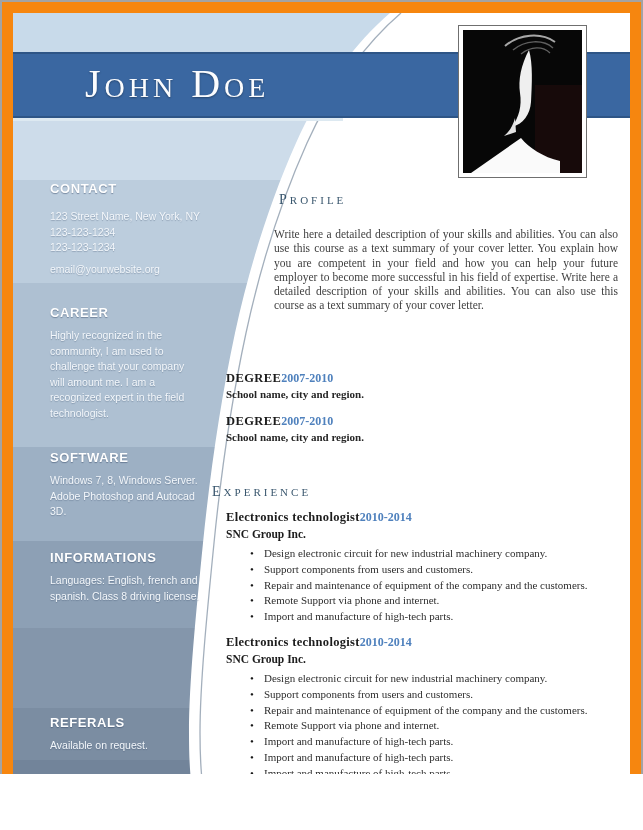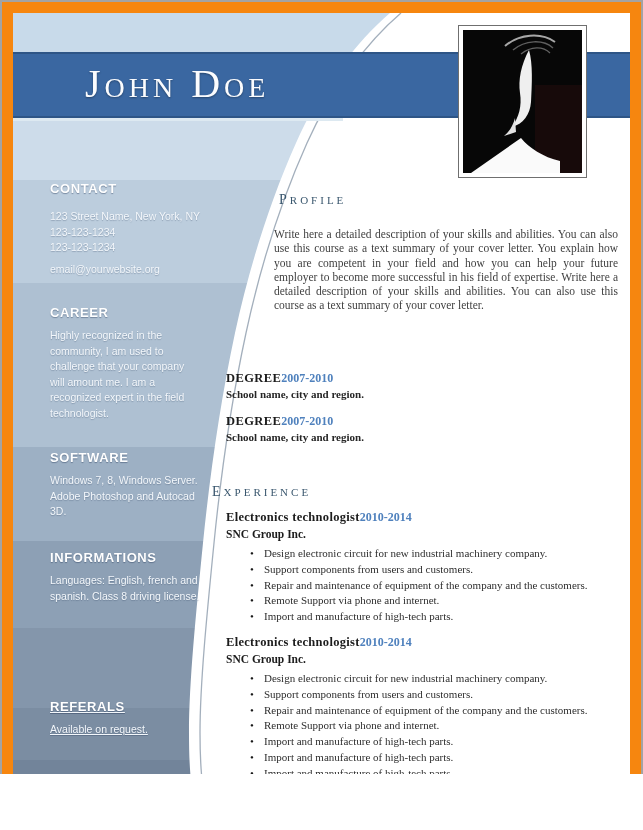--- a/index.html
+++ b/index.html
@@ -44,21 +44,21 @@
           text-shadow:0 1px 1px rgba(40,60,90,.45);}
   .side-t{font-size:10.5px;line-height:15.5px;margin-top:8px;text-shadow:0 1px 1px rgba(40,60,90,.30);}
   .side-t.tight{margin-top:0;}
   .sec-contact{top:168px;width:170px;}
   .sec-contact .addr{margin-top:13px;}
   .sec-contact .email{margin-top:6px;}
   .sec-career{top:292px;}
   .sec-software{top:437px;}
   .sec-informations{top:537px;}
   .sec-hobbies{top:630px;}
-  .sec-referals{top:686px;text-decoration:underline;}
+  .sec-referals{top:702px;}
 
   
   .main-h{position:absolute;font-size:11px;letter-spacing:3px;color:#3a576e;}
   .main-h::first-letter{font-size:1.28em;}
   .h-profile{left:266px;top:178px;}
   .h-education{left:224px;top:332px;}
   .h-experience{left:199px;top:470px;}
 
   .profile-text{position:absolute;left:261px;top:214px;width:344px;
         font-size:11.5px;line-height:14.3px;color:#3f3f3f;text-align:justify;}

